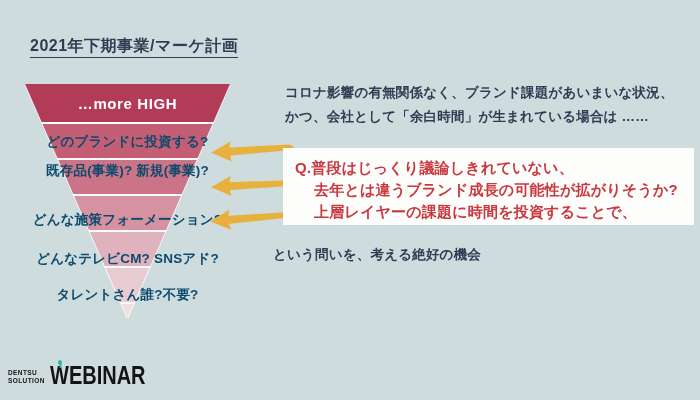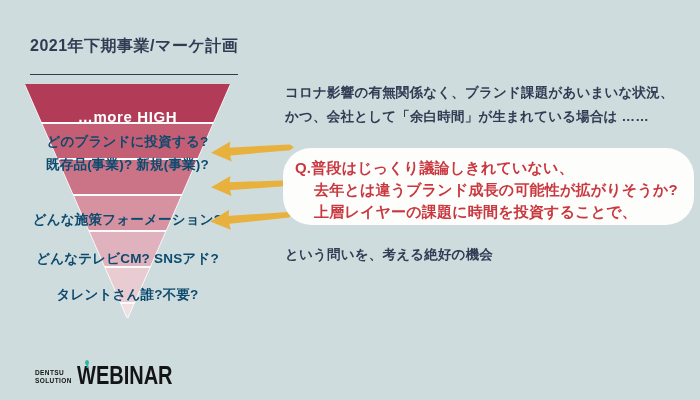--- a/index.html
+++ b/index.html
@@ -12,58 +12,58 @@
     width:700px;height:400px;
     background:#cedcdd;
     overflow:hidden;
   }
   
   .title{
     position:absolute;left:30px;top:36px;
     font-size:16px;font-weight:700;color:#303c54;
     letter-spacing:.5px;
     border-bottom:1.5px solid #303c54;
-    padding-bottom:17px;white-space:nowrap;
+    padding-bottom:0;white-space:nowrap;
   }
   
   .funnel-svg{position:absolute;left:25px;top:84px;}
   .flabel{
     position:absolute;left:0;width:255px;height:22px;
     display:flex;align-items:center;justify-content:center;
     font-size:13.5px;font-weight:700;color:#0c4a6e;
     white-space:nowrap;letter-spacing:.2px;
   }
-  .flabel.high{color:#ffffff;font-size:15px;letter-spacing:.6px;margin-top:13px;}
+  .flabel.high{color:#ffffff;font-size:15px;letter-spacing:.6px;}
   .flabel.low{font-size:15px;letter-spacing:.6px;}
   
   .arrow{position:absolute;width:84px;height:30px;}
   .a1{left:210px;top:135px;transform:rotate(-4deg);}
   .a2{left:210px;top:170px;transform:rotate(-3deg);}
   .a3{left:209px;top:203px;transform:rotate(-5deg);}
   
   .intro{
     position:absolute;left:285px;top:81px;
     font-size:13.5px;font-weight:600;color:#303c54;
     line-height:24px;letter-spacing:.2px;white-space:nowrap;
   }
   .qbox{
     position:absolute;left:283px;top:148px;width:387px;height:59px;
     background:#fdfdfc;
     padding:9px 12px;
     font-size:15px;font-weight:700;color:#c9383f;
-    line-height:22px;letter-spacing:.2px;white-space:nowrap;border-radius:28px;
+    line-height:22px;letter-spacing:.2px;white-space:nowrap;
   }
   .qbox .indent{padding-left:19px;}
   .outro{
-    position:absolute;left:285px;top:246px;
+    position:absolute;left:273px;top:246px;
     font-size:13.5px;font-weight:600;color:#303c54;
     letter-spacing:.2px;white-space:nowrap;
   }
   
-  .logo{position:absolute;left:35px;top:362px;display:flex;align-items:center;}
+  .logo{position:absolute;left:8px;top:362px;display:flex;align-items:center;}
   .logo-stack{
     font-size:6.5px;line-height:7.5px;font-weight:700;color:#141414;
     letter-spacing:.4px;margin-right:5px;margin-top:3px;
   }
   .wordmark{
     position:relative;
     font-size:25px;font-weight:800;color:#141414;
     letter-spacing:0px;transform:scaleX(.8);transform-origin:left center;
     line-height:26px;
   }
@@ -89,21 +89,21 @@
     <polygon points="17.5,40 187.5,40 172.6,74 32.4,74" fill="#c45e74"></polygon>
     <polygon points="33.3,76 171.7,76 156.8,110 48.2,110" fill="#cc7487"></polygon>
     <polygon points="49.1,112 155.9,112 141.1,146 63.9,146" fill="#d692a1"></polygon>
     <polygon points="64.8,148 140.2,148 125.3,182 79.7,182" fill="#e0b2be"></polygon>
     <polygon points="80.6,184 124.4,184 109.5,218 95.5,218" fill="#e9cbd2"></polygon>
     <polygon points="96.4,220 108.6,220 102.5,234" fill="#f1e0e3"></polygon>
   </svg>
 
   <div class="flabel high" style="top:92px">…more HIGH</div>
   <div class="flabel" style="top:131px">どのブランドに投資する?</div>
-  <div class="flabel" style="top:154px">既存品(事業)? 新規(事業)?</div>
+  <div class="flabel" style="top:160px">既存品(事業)? 新規(事業)?</div>
   <div class="flabel" style="top:209px">どんな施策フォーメーション?</div>
   <div class="flabel" style="top:284px">タレントさん誰?不要?</div>
   <div class="flabel" style="top:248px">どんなテレビCM? SNSアド?</div>
 
   <svg class="arrow a1" viewBox="0 0 84 30">
     <g fill="#e8b03c">
       <polygon points="1,15 21,5 19,15 21,25"></polygon>
       <polygon points="18,11 80,12.2 84,15 80,17.8 18,19"></polygon>
     </g>
   </svg>

